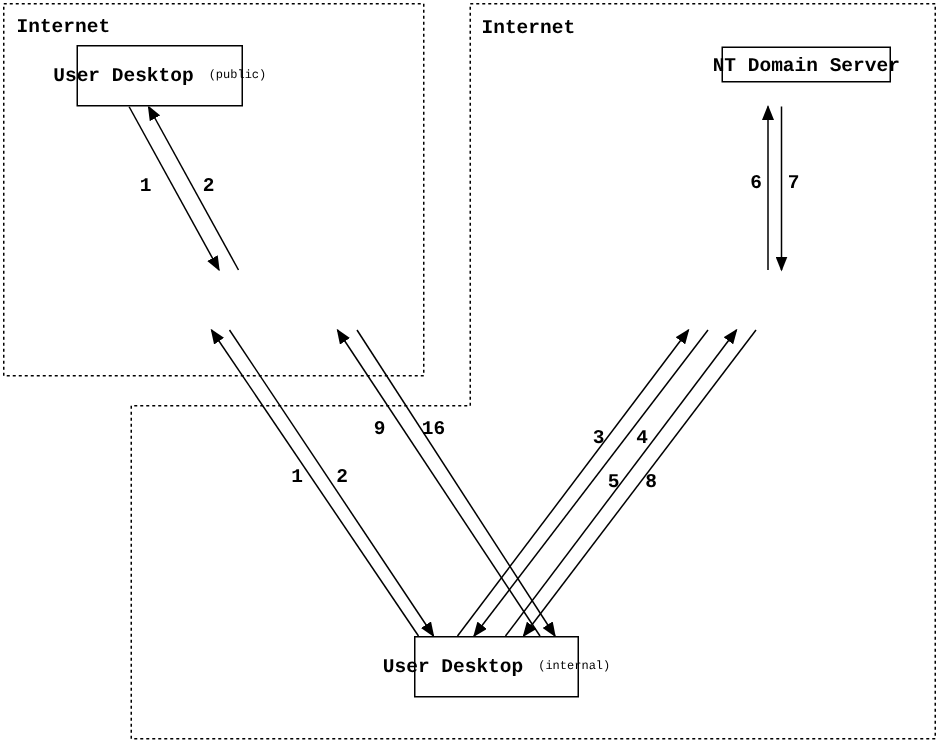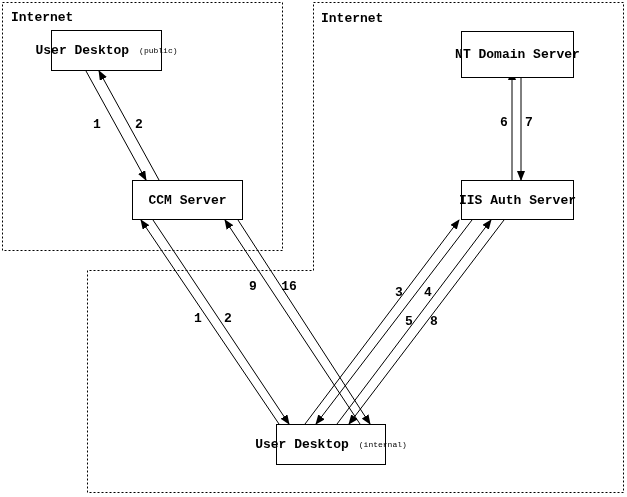--- a/index.html
+++ b/index.html
@@ -57,31 +57,25 @@
   </svg>
 
   <span class="region-label" style="left:11px;top:11px">Internet</span>
   <span class="region-label" style="left:321px;top:12px">Internet</span>
 
   <div class="node" style="left:51px;top:30px;width:111px;height:41px">
     <div class="node-title">User Desktop</div>
     <div class="node-sub">(public)</div>
   </div>
 
-  <div class="node" style="left:132px;top:180px;width:111px;height:40px">
-    <div class="node-title">CCM Server</div>
-  </div>
 
-  <div class="node" style="left:461px;top:31px;width:113px;height:47px">
+  <div class="node" style="left:481px;top:31px;width:113px;height:24px">
     <div class="node-title">NT Domain Server</div>
   </div>
 
-  <div class="node" style="left:461px;top:180px;width:113px;height:40px">
-    <div class="node-title">IIS Auth Server</div>
-  </div>
 
   <div class="node" style="left:276px;top:424px;width:110px;height:41px">
     <div class="node-title">User Desktop</div>
     <div class="node-sub">(internal)</div>
   </div>
 
   <span class="num" style="left:97px;top:124px">1</span>
   <span class="num" style="left:139px;top:124px">2</span>
   <span class="num" style="left:198px;top:318px">1</span>
   <span class="num" style="left:228px;top:318px">2</span>

